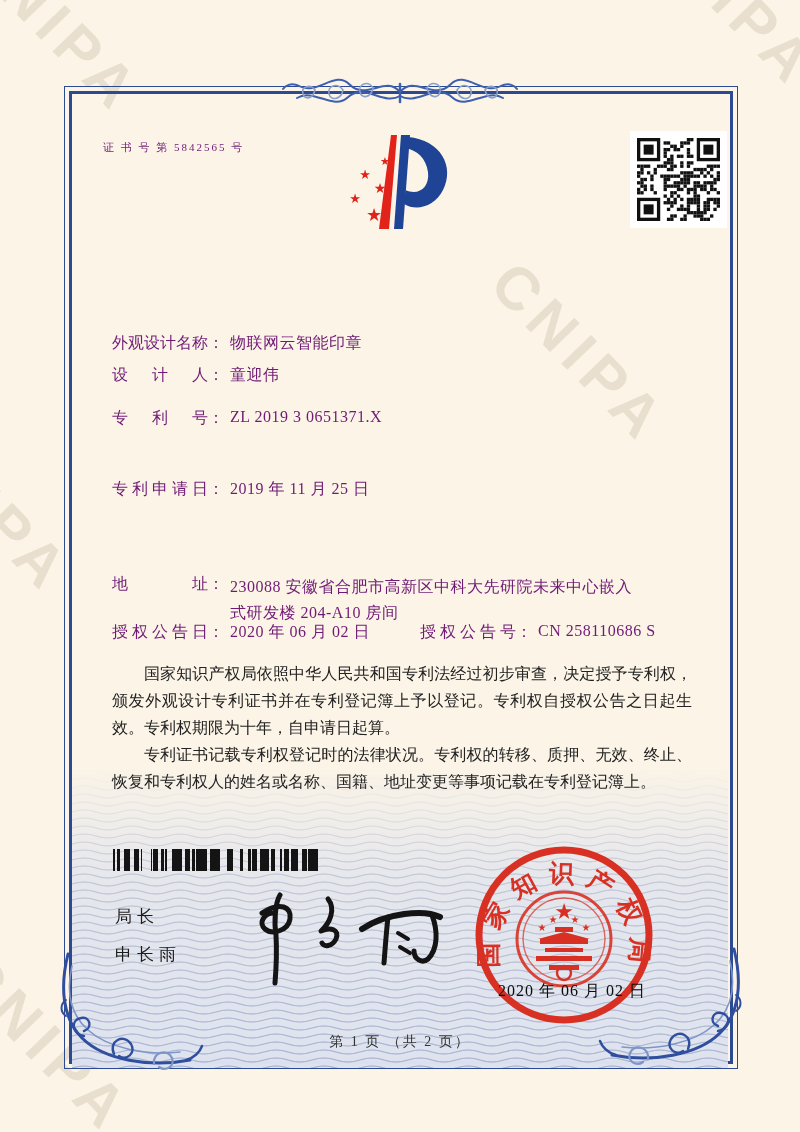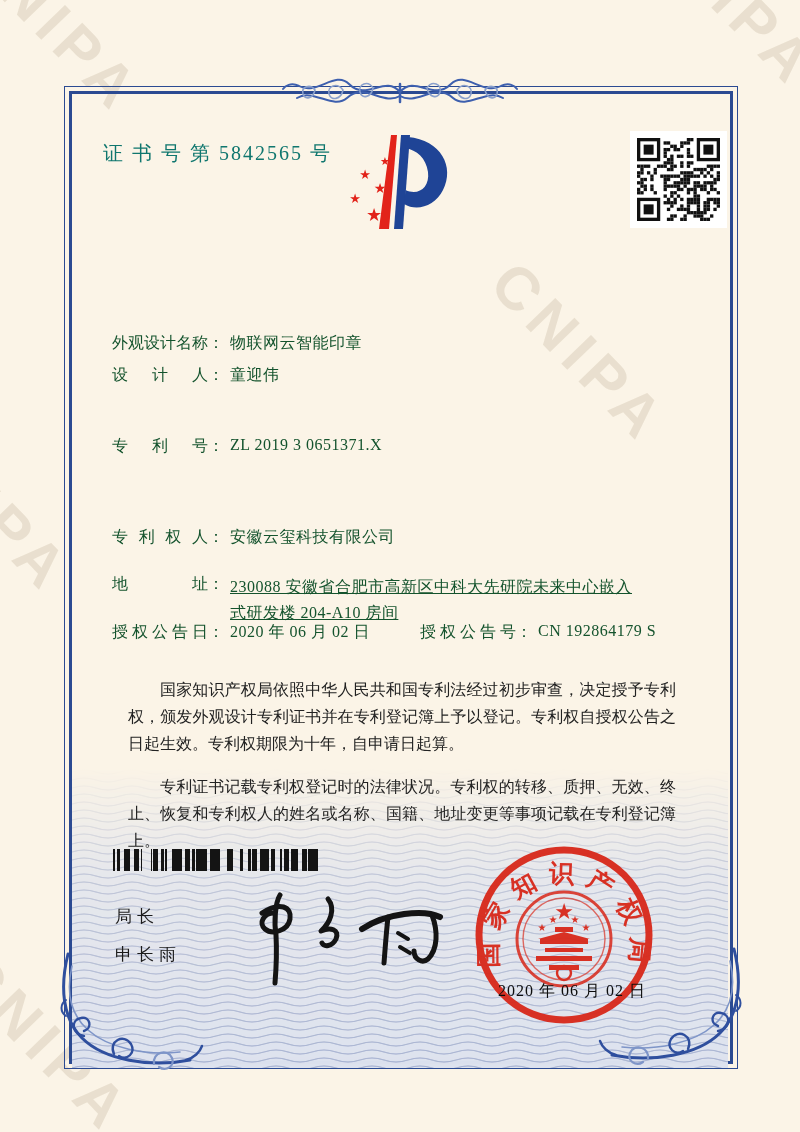--- a/index.html
+++ b/index.html
@@ -13,44 +13,44 @@
     position:absolute;font-family:"Liberation Sans","DejaVu Sans",sans-serif;
     font-weight:bold;font-size:60px;letter-spacing:8px;
     color:rgba(198,181,157,0.33);transform:rotate(46deg);z-index:1;white-space:nowrap;
   }
   
   .frame-outer{position:absolute;top:86px;left:64px;right:62px;bottom:63px;border:1.5px solid #2b4a92;z-index:2;}
   .frame-inner{position:absolute;top:91px;left:69px;right:67px;bottom:68px;border:3px solid #2b4a92;z-index:2;}
   
   .waves{position:absolute;left:72px;top:768px;width:656px;height:300px;z-index:3;}
   
-  .cert-no{position:absolute;left:103px;top:140px;font-size:20px;letter-spacing:2px;color:#0f766e;z-index:5;}
+  .cert-no{position:absolute;left:103px;top:140px;font-size:11px;letter-spacing:2px;color:#701a75;z-index:5;}
   .logo{position:absolute;left:334px;top:131px;width:122px;height:106px;z-index:5;}
   .qr-box{position:absolute;left:630px;top:131px;width:97px;height:97px;background:#ffffff;z-index:5;display:flex;align-items:center;justify-content:center;}
   
   .doc-title{
     position:absolute;left:0;right:0;top:237px;text-align:center;
     font-size:36px;font-weight:bold;letter-spacing:10px;color:#141414;z-index:5;
   }
   
-  .frow{position:absolute;left:112px;font-size:16px;color:#14532d;z-index:5;white-space:nowrap;}
+  .frow{position:absolute;left:112px;font-size:16px;color:#701a75;z-index:5;white-space:nowrap;}
   .flabel{
     display:inline-block;width:96px;vertical-align:top;
     text-align:justify;text-align-last:justify;text-justify:inter-character;
   }
   .fcolon{display:inline-block;vertical-align:top;}
   .fval{display:inline-block;margin-left:6px;vertical-align:top;letter-spacing:0.5px;}
-  .fval-lines{display:inline-block;margin-left:6px;vertical-align:top;white-space:normal;width:460px;letter-spacing:0.5px;line-height:26px;text-decoration:underline;}
+  .fval-lines{display:inline-block;margin-left:6px;vertical-align:top;white-space:normal;width:460px;letter-spacing:0.5px;line-height:26px;}
   .fgroup2{position:absolute;left:308px;top:0;}
   
   .body-text{
     position:absolute;left:112px;top:660px;width:580px;z-index:5;
     font-size:16px;line-height:27px;color:#222;text-align:justify;
   }
-  .body-text p{margin:16px;text-indent:2em;}
+  .body-text p{margin:0;text-indent:2em;}
   
   .barcode{position:absolute;left:113px;top:849px;width:206px;height:22px;z-index:5;display:flex;align-items:stretch;}
   .barcode div{height:100%;}
   
   .issuer-title{position:absolute;left:115px;top:905px;font-family:"Liberation Sans","DejaVu Sans",sans-serif;font-size:17px;letter-spacing:5px;color:#1b1b1b;z-index:6;}
   .issuer-name{position:absolute;left:115px;top:943px;font-family:"Liberation Sans","DejaVu Sans",sans-serif;font-size:17px;letter-spacing:5px;color:#1b1b1b;z-index:6;}
   .signature{position:absolute;left:228px;top:883px;width:230px;height:108px;z-index:6;}
   
   .seal{position:absolute;left:471px;top:842px;width:186px;height:186px;z-index:7;opacity:0.95;}
   .seal-date{position:absolute;left:498px;top:981px;width:150px;font-size:16px;letter-spacing:1px;color:#0d0d0d;z-index:8;white-space:nowrap;}
@@ -333,33 +333,33 @@
       </svg>
   </div>
 
 
   <div class="frow" style="top:333px">
     <span class="flabel">外观设计名称</span><span class="fcolon">：</span><span class="fval">物联网云智能印章</span>
   </div>
   <div class="frow" style="top:365px">
     <span class="flabel">设计人</span><span class="fcolon">：</span><span class="fval">童迎伟</span>
   </div>
-  <div class="frow" style="top:436px">
+  <div class="frow" style="top:408px">
     <span class="flabel">专利号</span><span class="fcolon">：</span><span class="fval">ZL 2019 3 0651371.X</span>
   </div>
-  <div class="frow" style="top:527px">
-    <span class="flabel">专利权人</span><span class="fcolon">：</span><span class="fval">安徽云玺科技有限公司</span>
+  <div class="frow" style="top:479px">
+    <span class="flabel">专利申请日</span><span class="fcolon">：</span><span class="fval">2019 年 11 月 25 日</span>
   </div>
   <div class="frow" style="top:574px">
     <span class="flabel">地址</span><span class="fcolon">：</span><span class="fval-lines"><span>230088 安徽省合肥市高新区中科大先研院未来中心嵌入</span><br><span>式研发楼 204-A10 房间</span></span>
   </div>
   <div class="frow" style="top:622px">
     <span class="flabel">授权公告日</span><span class="fcolon">：</span><span class="fval">2020 年 06 月 02 日</span>
     <span class="fgroup2">
-      <span class="flabel">授权公告号</span><span class="fcolon">：</span><span class="fval">CN 192864179 S</span>
+      <span class="flabel">授权公告号</span><span class="fcolon">：</span><span class="fval">CN 258110686 S</span>
     </span>
   </div>
 
   <div class="body-text">
     <p>国家知识产权局依照中华人民共和国专利法经过初步审查，决定授予专利权，颁发外观设计专利证书并在专利登记簿上予以登记。专利权自授权公告之日起生效。专利权期限为十年，自申请日起算。</p>
     <p>专利证书记载专利权登记时的法律状况。专利权的转移、质押、无效、终止、恢复和专利权人的姓名或名称、国籍、地址变更等事项记载在专利登记簿上。</p>
   </div>
 
   <div class="barcode" id="barcode">
       <div style="width: 2px; background: rgb(20, 20, 20);"></div>
@@ -500,20 +500,21 @@
       <path d="M-26,0 L0,-7 L26,0 Z"></path>
       <rect x="-24" y="0" width="48" height="5"></rect>
       <rect x="-19" y="9" width="38" height="4"></rect>
       <rect x="-28" y="17" width="56" height="5"></rect>
       <rect x="-15" y="26" width="30" height="5"></rect>
       <circle cy="34" r="7" fill="none" stroke="#d8281a" stroke-width="2.4"></circle>
     </g>
   </svg>
   <div class="seal-date">2020 年 06 月 02 日</div>
 
+  <div class="page-info">第 1 页 （共 2 页）</div>
 
   <svg class="orn-top" viewBox="0 0 238 54">
     <g fill="none" stroke="#3d5fae" stroke-width="2" stroke-linecap="round">
       <path d="M119,30 C104,12 86,40 68,22 C54,8 36,34 18,24 C10,20 4,24 2,27"></path>
       <path d="M119,34 C102,44 84,20 66,36 C52,48 32,26 16,36"></path>
       <path d="M119,22 L119,40" stroke-width="2.5"></path>
       <path d="M62,28 c-6,-8 -16,-4 -14,4 c2,7 12,6 14,-4" stroke="#8aa0cc" stroke-width="1.6"></path>
       <path d="M34,28 c-5,-7 -14,-3 -12,4 c2,6 10,5 12,-4" stroke="#8aa0cc" stroke-width="1.6"></path>
       <path d="M92,26 c-5,-8 -15,-4 -13,4 c2,7 11,6 13,-4" stroke="#8aa0cc" stroke-width="1.6"></path>
     </g>

